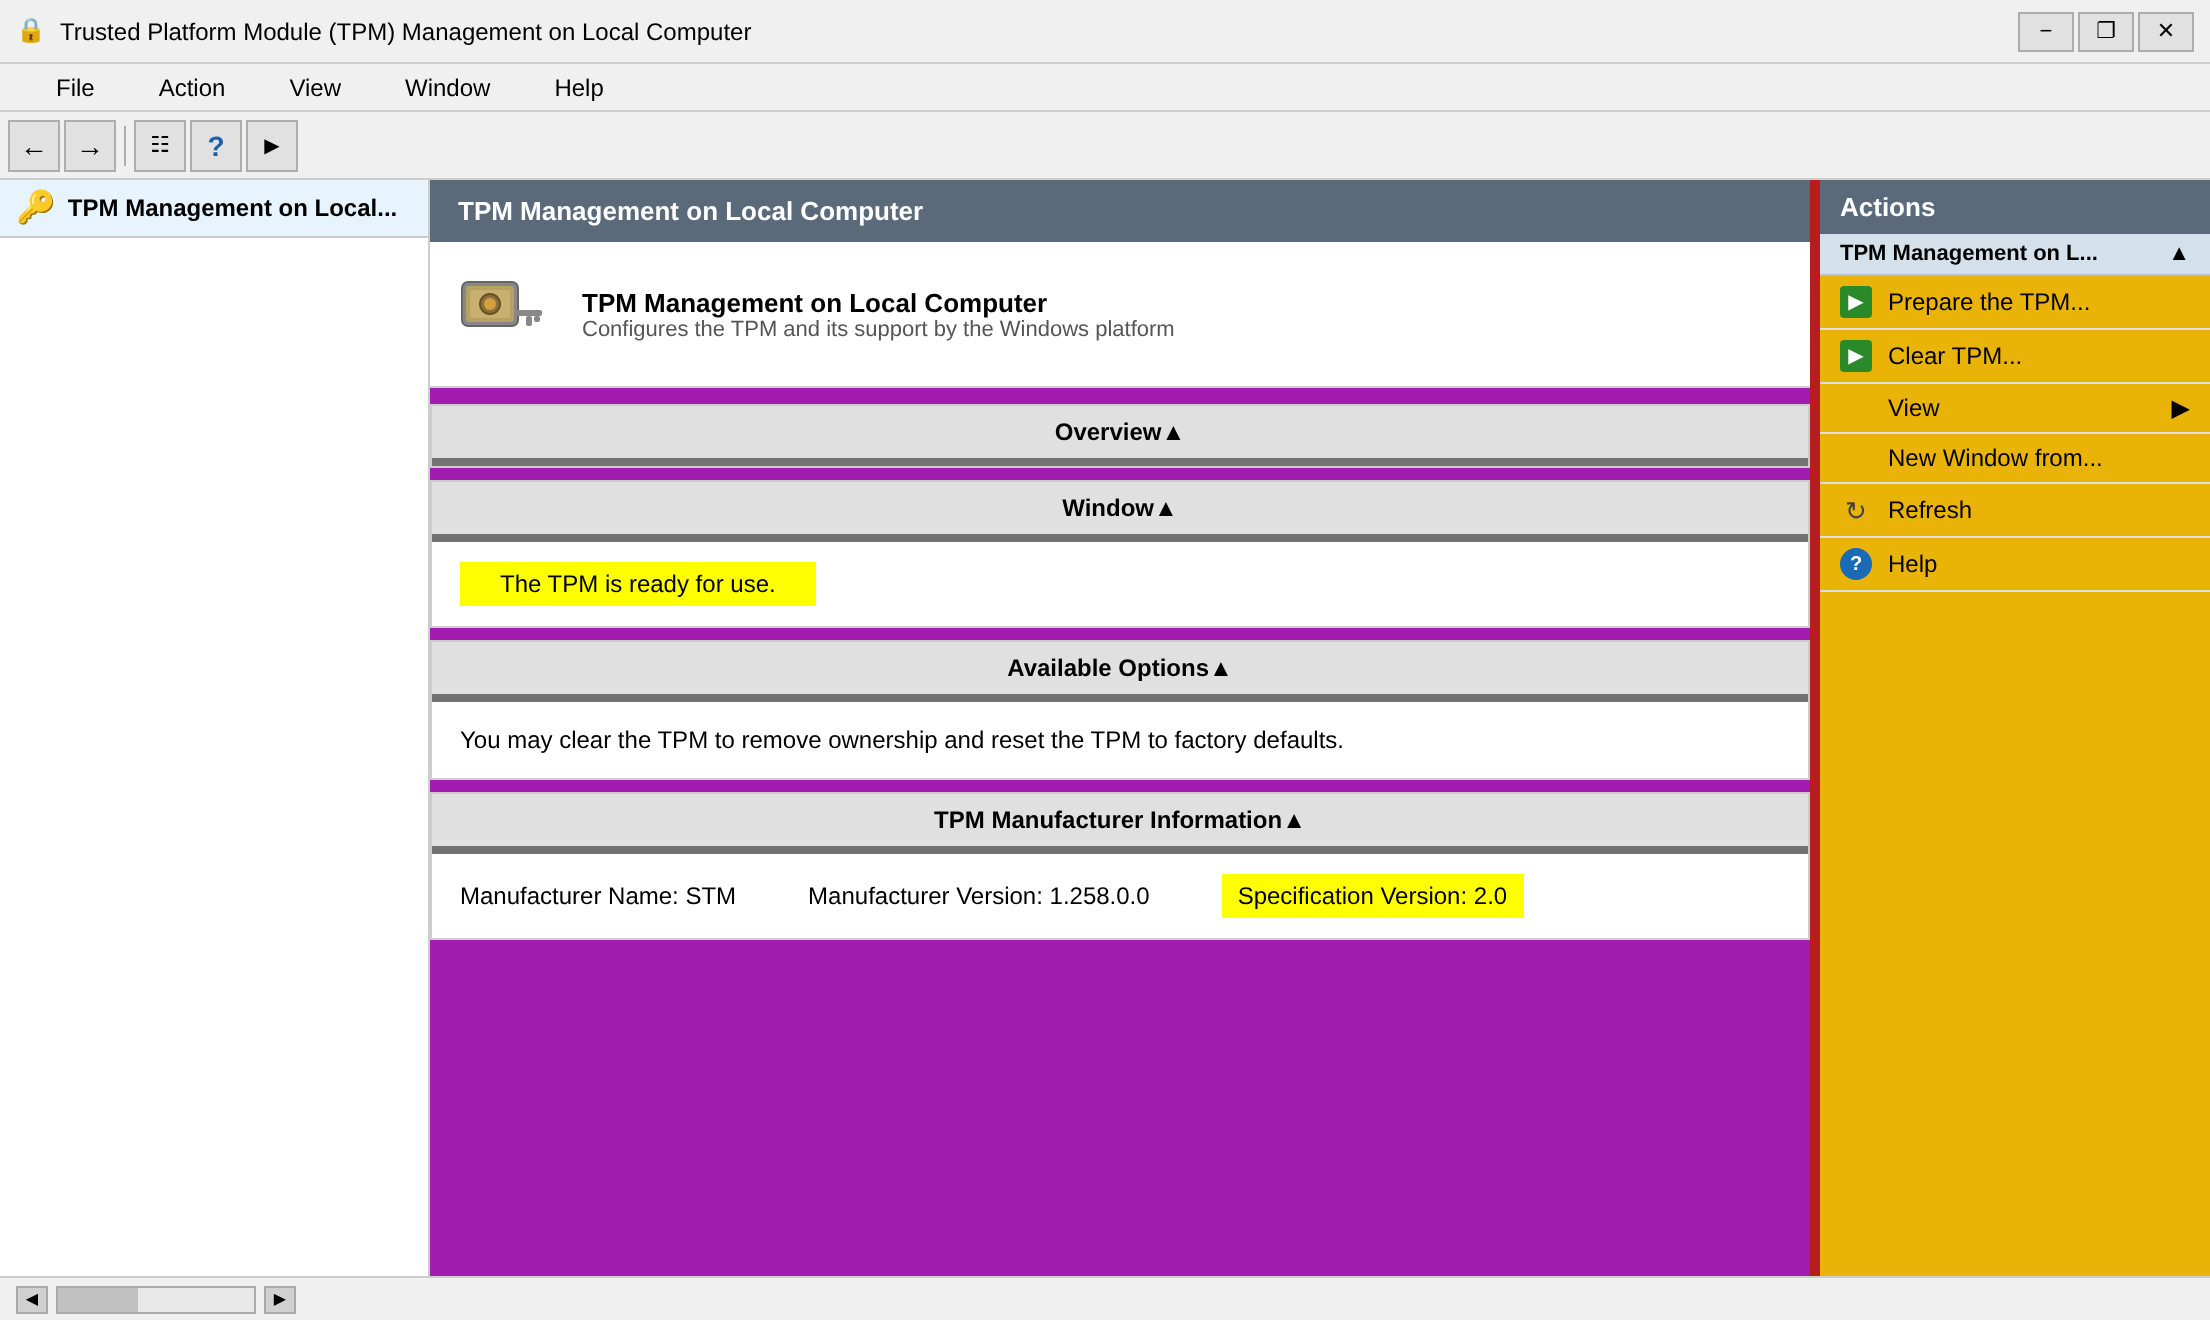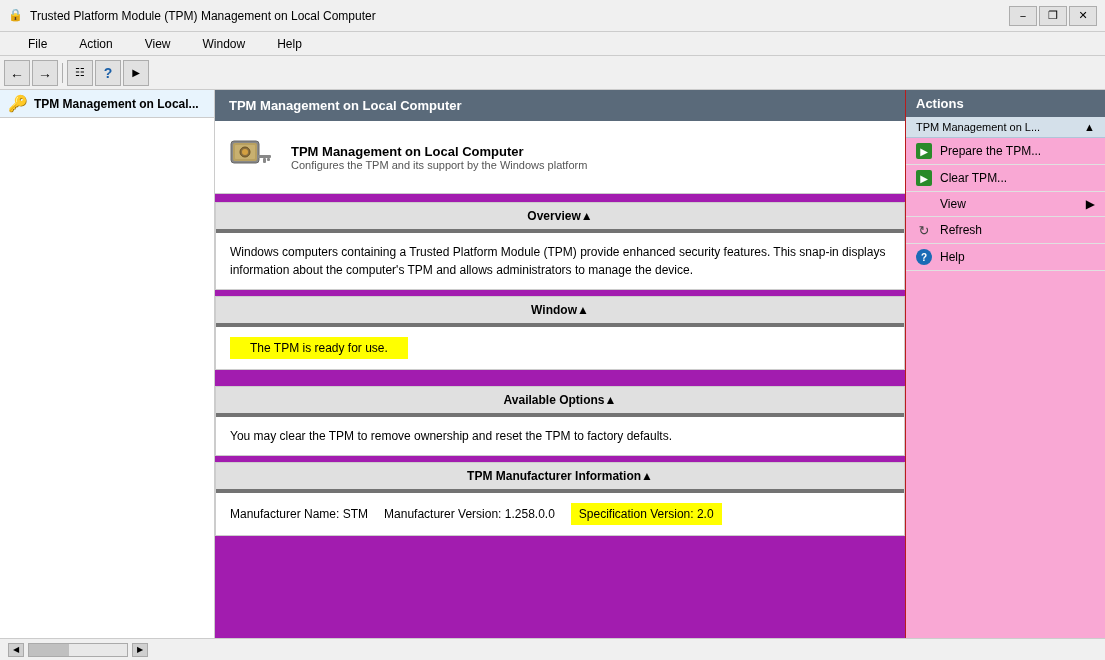--- a/index.html
+++ b/index.html
@@ -140,49 +140,49 @@
 
     .status-highlight {
       background: #ffff00;
       padding: 2px 20px;
       display: inline-block;
       font-size: 12px;
     }
 
     .manufacturer-row {
       display: flex;
-      gap: 16px;
+      gap: 36px;
       align-items: center;
       font-size: 12px;
     }
     .spec-highlight {
       background: #ffff00;
       padding: 2px 8px;
       font-size: 12px;
     }
 
     
     .actions-panel {
       width: 200px;
-      background: #f9a8d4;
-      border-left: 1px solid #b91c1c;
+      background: #eab308;
+      border-left: 5px solid #b91c1c;
       overflow: auto;
     }
     .actions-header {
       background: #5a6a7a;
       color: white;
       padding: 6px 10px;
       font-size: 13px;
       font-weight: 600;
     }
     .actions-subheader {
       background: #d4e0ea;
       padding: 4px 10px;
       font-size: 11px;
-      font-weight: 400;
+      font-weight: 700;
       display: flex;
       justify-content: space-between;
       align-items: center;
       border-bottom: 1px solid #b0c4d8;
     }
     .action-item {
       display: flex;
       align-items: center;
       gap: 8px;
       padding: 5px 10px;
@@ -319,34 +319,33 @@
         <div class="main-title">TPM Management on Local Computer</div>
         <div class="sub-title">Configures the TPM and its support by the Windows platform</div>
       </div>
     </div>
 
     <div class="section" style="margin: 6px 0 0 0;">
       <div class="section-header">
         <span>Overview</span>
         <span>▲</span>
       </div>
-      <div class="section-body">Windows computers containing a Trusted Platform Module (TPM) provide enhanced security features. This snap-in displays information about the computer's TPM and allows administrators to manage the device.</div>
     </div>
 
     <div class="section" style="margin-top:6px;">
       <div class="section-header">
         <span>Window</span>
         <span>▲</span>
       </div>
       <div class="section-body">
         <span class="status-highlight">The TPM is ready for use.</span>
       </div>
     </div>
 
-    <div class="section" style="margin-top:16px;">
+    <div class="section" style="margin-top:6px;">
       <div class="section-header">
         <span>Available Options</span>
         <span>▲</span>
       </div>
       <div class="section-body">You may clear the TPM to remove ownership and reset the TPM to factory defaults.</div>
     </div>
 
     <div class="section" style="margin-top:6px; margin-bottom:6px;">
       <div class="section-header">
         <span>TPM Manufacturer Information</span>
@@ -381,20 +380,24 @@
     </div>
 
     <div class="action-item">
       <span style="width:16px;flex-shrink:0;"></span>
       <div class="action-has-arrow">
         <span>View</span>
         <span>▶</span>
       </div>
     </div>
 
+    <div class="action-item">
+      <span style="width:16px;flex-shrink:0;"></span>
+      <span>New Window from...</span>
+    </div>
 
     <div class="action-item">
       <span class="action-icon-refresh">↻</span>
       <span>Refresh</span>
     </div>
 
     <div class="action-item">
       <span class="action-icon-blue">?</span>
       <span>Help</span>
     </div>

